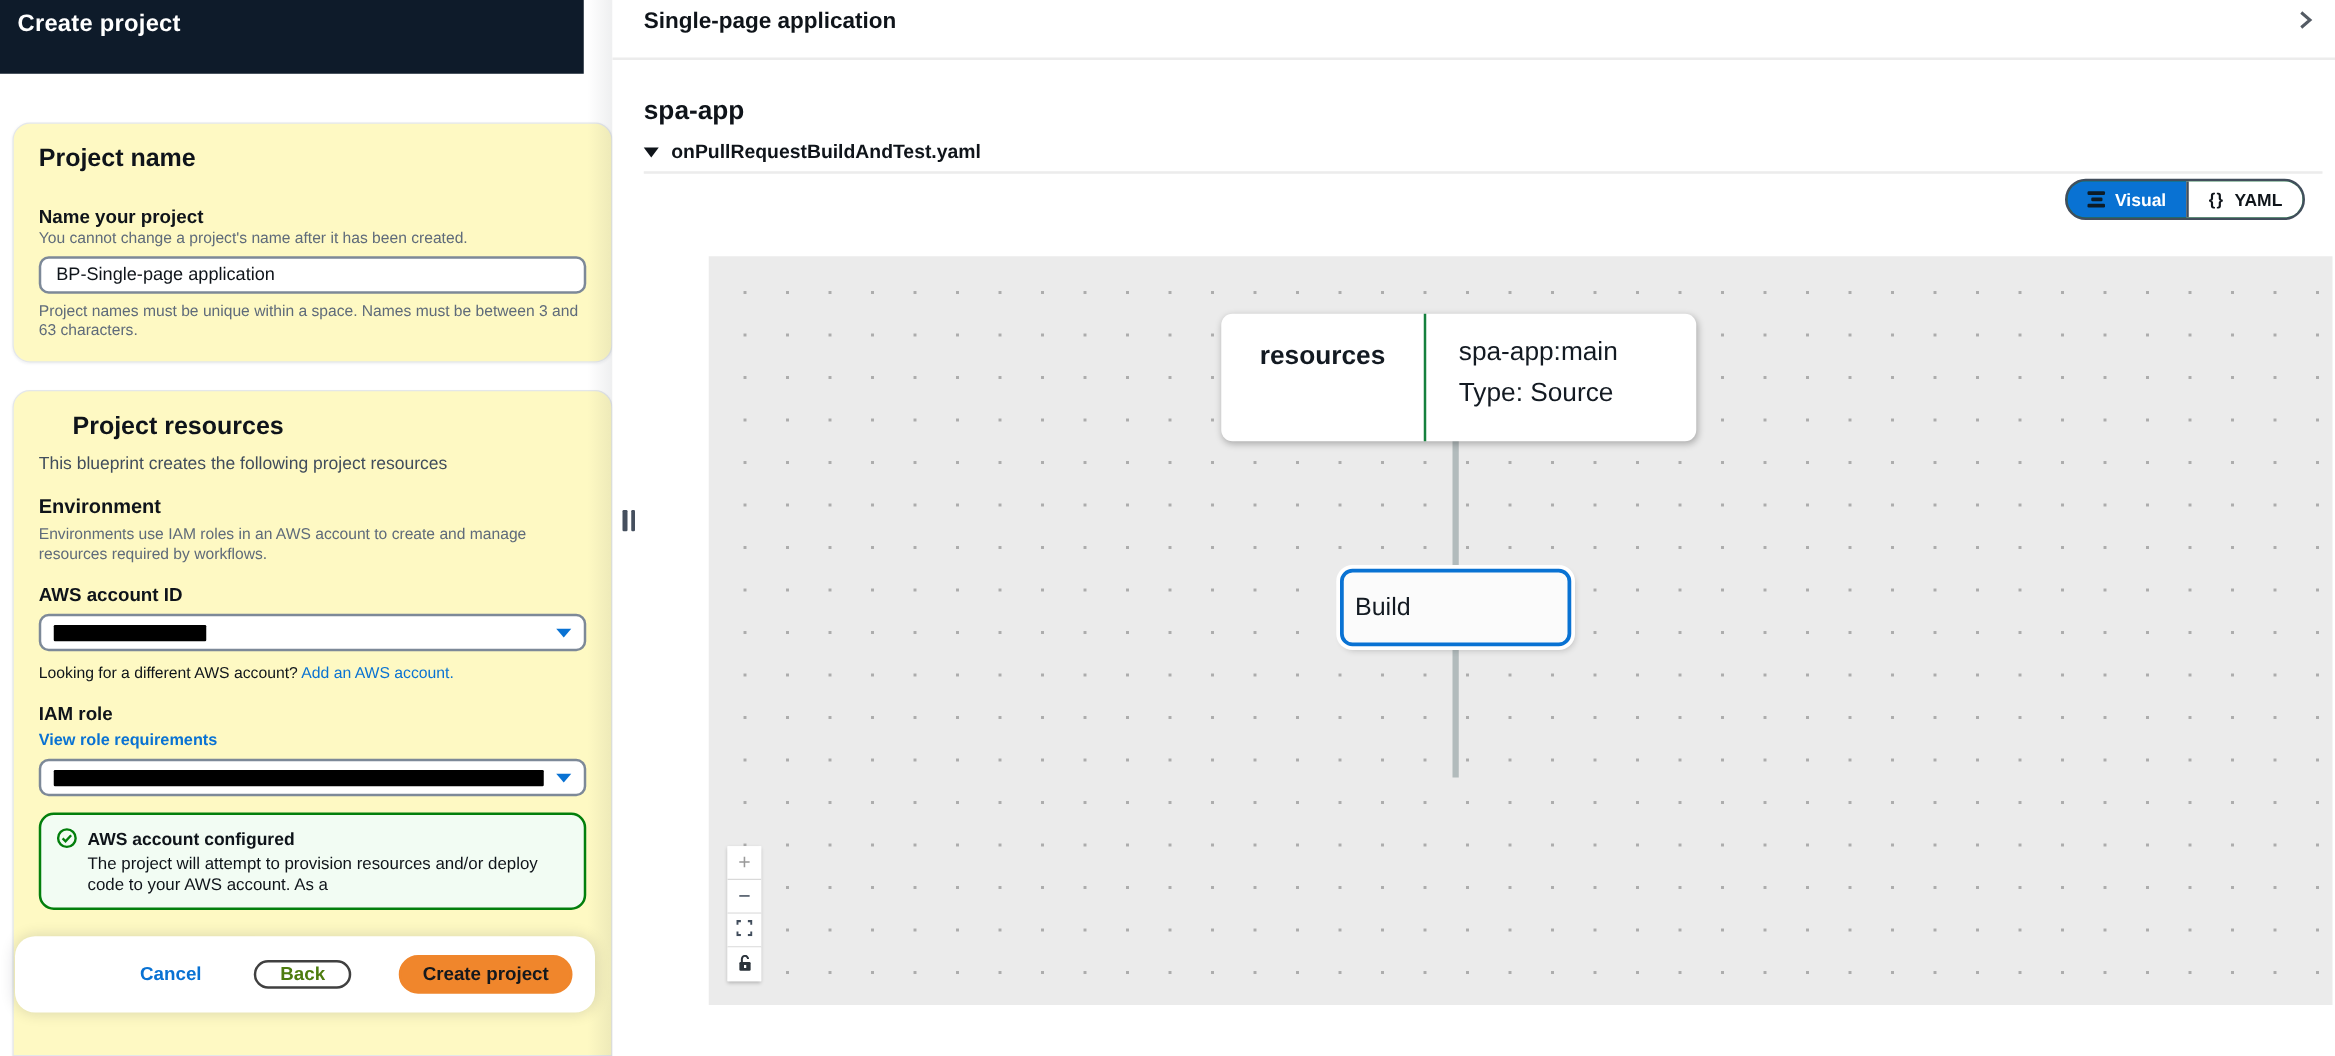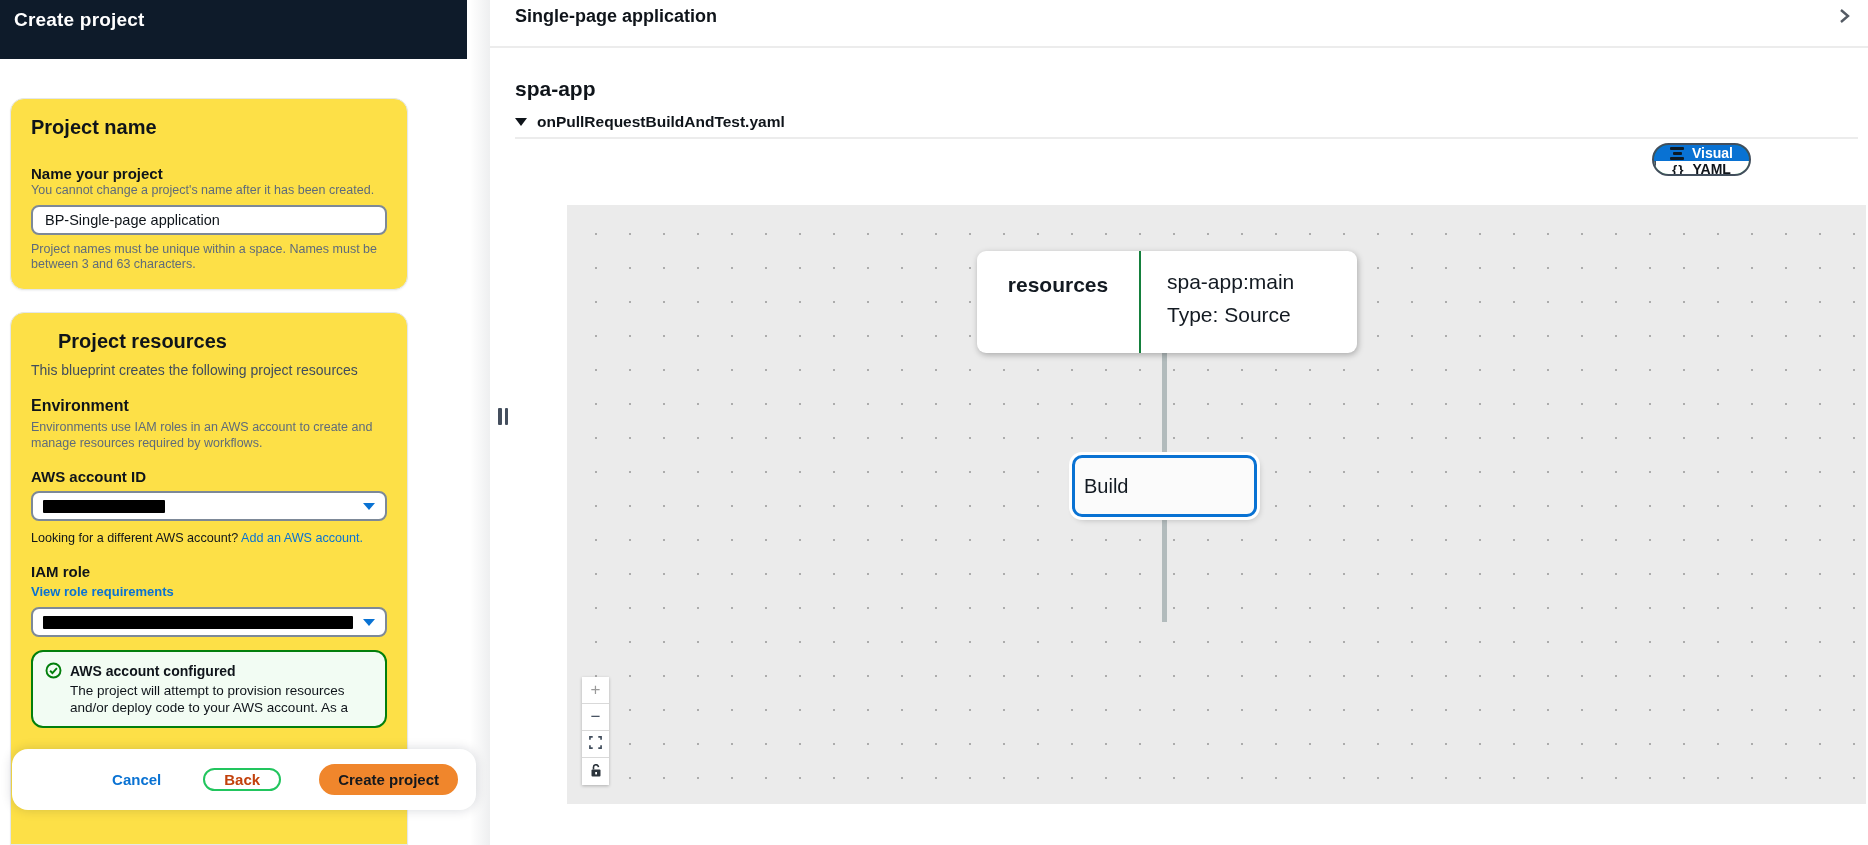--- a/index.html
+++ b/index.html
@@ -5,21 +5,21 @@
   * { margin:0; padding:0; box-sizing:border-box; }
   html,body { width:1868px; height:845px; overflow:hidden; background:#fff;
     font-family:"Liberation Sans","DejaVu Sans",sans-serif; color:#16191f; }
   .stage { position:relative; width:1868px; height:845px; }
 
   
   .left-pane { position:absolute; left:0; top:0; width:490px; height:845px; background:#fff; }
   .dark-header { position:absolute; left:0; top:0; width:467px; height:59px; background:#0e1b2a; }
   .dark-header h1 { color:#fff; font-size:19px; font-weight:bold; padding:9px 0 0 14px; letter-spacing:.2px; }
 
-  .card { position:absolute; left:10px; width:398px; background:#fde047; border:1px solid #e4e7ea;
+  .card { position:absolute; left:10px; width:480px; background:#fef9c3; border:1px solid #e4e7ea;
     border-radius:14px; box-shadow:0 1px 2px rgba(0,28,60,.06); padding:16px 20px; }
   .card-name { top:98px; height:192px; }
   .card-resources { top:312px; height:533px; border-bottom-left-radius:0; border-bottom-right-radius:0; overflow:hidden; }
 
   .card h2 { font-size:20px; font-weight:800; color:#0f141a; line-height:24px; }
   .card-name h2 { margin-bottom:26px; }
   .field-label { display:block; font-size:15px; font-weight:bold; color:#0f141a; line-height:18px; }
   .help-text { font-size:12.5px; color:#5f6b7a; line-height:15.5px; }
   .input-box { margin-top:6px; height:30px; width:100%; border:2px solid #7d8998; border-radius:8px;
     background:#fff; display:flex; align-items:center; padding:0 12px; }
@@ -47,21 +47,21 @@
 
   .alert-success { margin-top:13px; border:2px solid #037f0c; border-radius:12px; background:#f2fcf3;
     padding:10px 12px; display:flex; gap:8px; }
   .alert-success .atitle { font-size:14px; font-weight:bold; color:#0f141a; line-height:18px; }
   .alert-success .atext { font-size:13.5px; color:#0f141a; line-height:17px; margin-top:2px; }
 
   .wizard-footer { position:absolute; left:12px; top:749px; width:464px; height:61px; background:#fff;
     border-radius:16px; box-shadow:0 0 12px rgba(0,21,41,.16); display:flex; align-items:center;
     justify-content:flex-end; gap:38px; padding-right:18px; z-index:5; }
   .btn-cancel { font-size:15px; font-weight:bold; color:#0972d3; text-decoration:none; cursor:pointer; }
-  .btn-back { background:#fff; border:2px solid #22c55e; color:#c2410c; font-weight:bold; font-size:15px;
+  .btn-back { background:#fff; border:2px solid #404040; color:#4d7c0f; font-weight:bold; font-size:15px;
     border-radius:16px; padding:1px 19px; cursor:pointer; margin-left:4px; }
   .btn-create { background:#f0862c; border:2px solid #f0862c; color:#14181d; font-weight:bold; font-size:15px;
     border-radius:16px; padding:5px 17px; cursor:pointer; }
 
   .pane-gutter { position:absolute; left:470px; top:0; width:20px; height:845px;
     background:linear-gradient(to right, rgba(15,27,42,0) 0%, rgba(15,27,42,.07) 100%); }
 
   
   .right-pane { position:absolute; left:490px; top:0; width:1378px; height:845px; background:#fff; }
   .preview-title { position:absolute; left:25px; top:6px; font-size:18px; font-weight:800; color:#0f141a; }
@@ -69,21 +69,21 @@
     border:none; cursor:pointer; }
   .top-divider { position:absolute; left:0; top:46px; width:100%; height:2px; background:#ececec; }
   .app-name { position:absolute; left:25px; top:77px; font-size:21px; font-weight:800; color:#0f141a; }
   .workflow-row { position:absolute; left:25px; top:113px; display:flex; align-items:center; gap:10px; cursor:pointer; }
   .tri-down { width:0; height:0; border-left:6px solid transparent; border-right:6px solid transparent;
     border-top:8px solid #0f141a; }
   .workflow-file { font-size:15.5px; font-weight:bold; color:#0f141a; }
   .file-divider { position:absolute; left:25px; right:10px; top:137px; height:2px; background:#ececec; }
 
   .seg-toggle { position:absolute; left:1162px; top:143px; height:33px; display:flex; border:2px solid #424e5c;
-    border-radius:17px; overflow:hidden; background:#15803d;flex-direction:column; }
+    border-radius:17px; overflow:hidden; background:#15803d; }
   .seg { display:flex; align-items:center; gap:8px; padding:0 16px; font-size:14px; font-weight:bold;
     border:none; cursor:pointer; background:#fff; color:#0f141a; }
   .seg.selected { background:#0972d3; color:#fff; }
   .seg + .seg { border-left:2px solid #424e5c; }
   .visual-glyph { display:inline-flex; flex-direction:column; gap:2px; }
   .visual-glyph i { display:block; height:3px; background:#0d1b26; border-radius:1px; }
   .visual-glyph i:nth-child(1){ width:14px; }
   .visual-glyph i:nth-child(2){ width:9px; margin-left:3px; }
   .visual-glyph i:nth-child(3){ width:14px; }
   .yaml-glyph { font-size:13.5px; font-weight:bold; letter-spacing:1px; }

